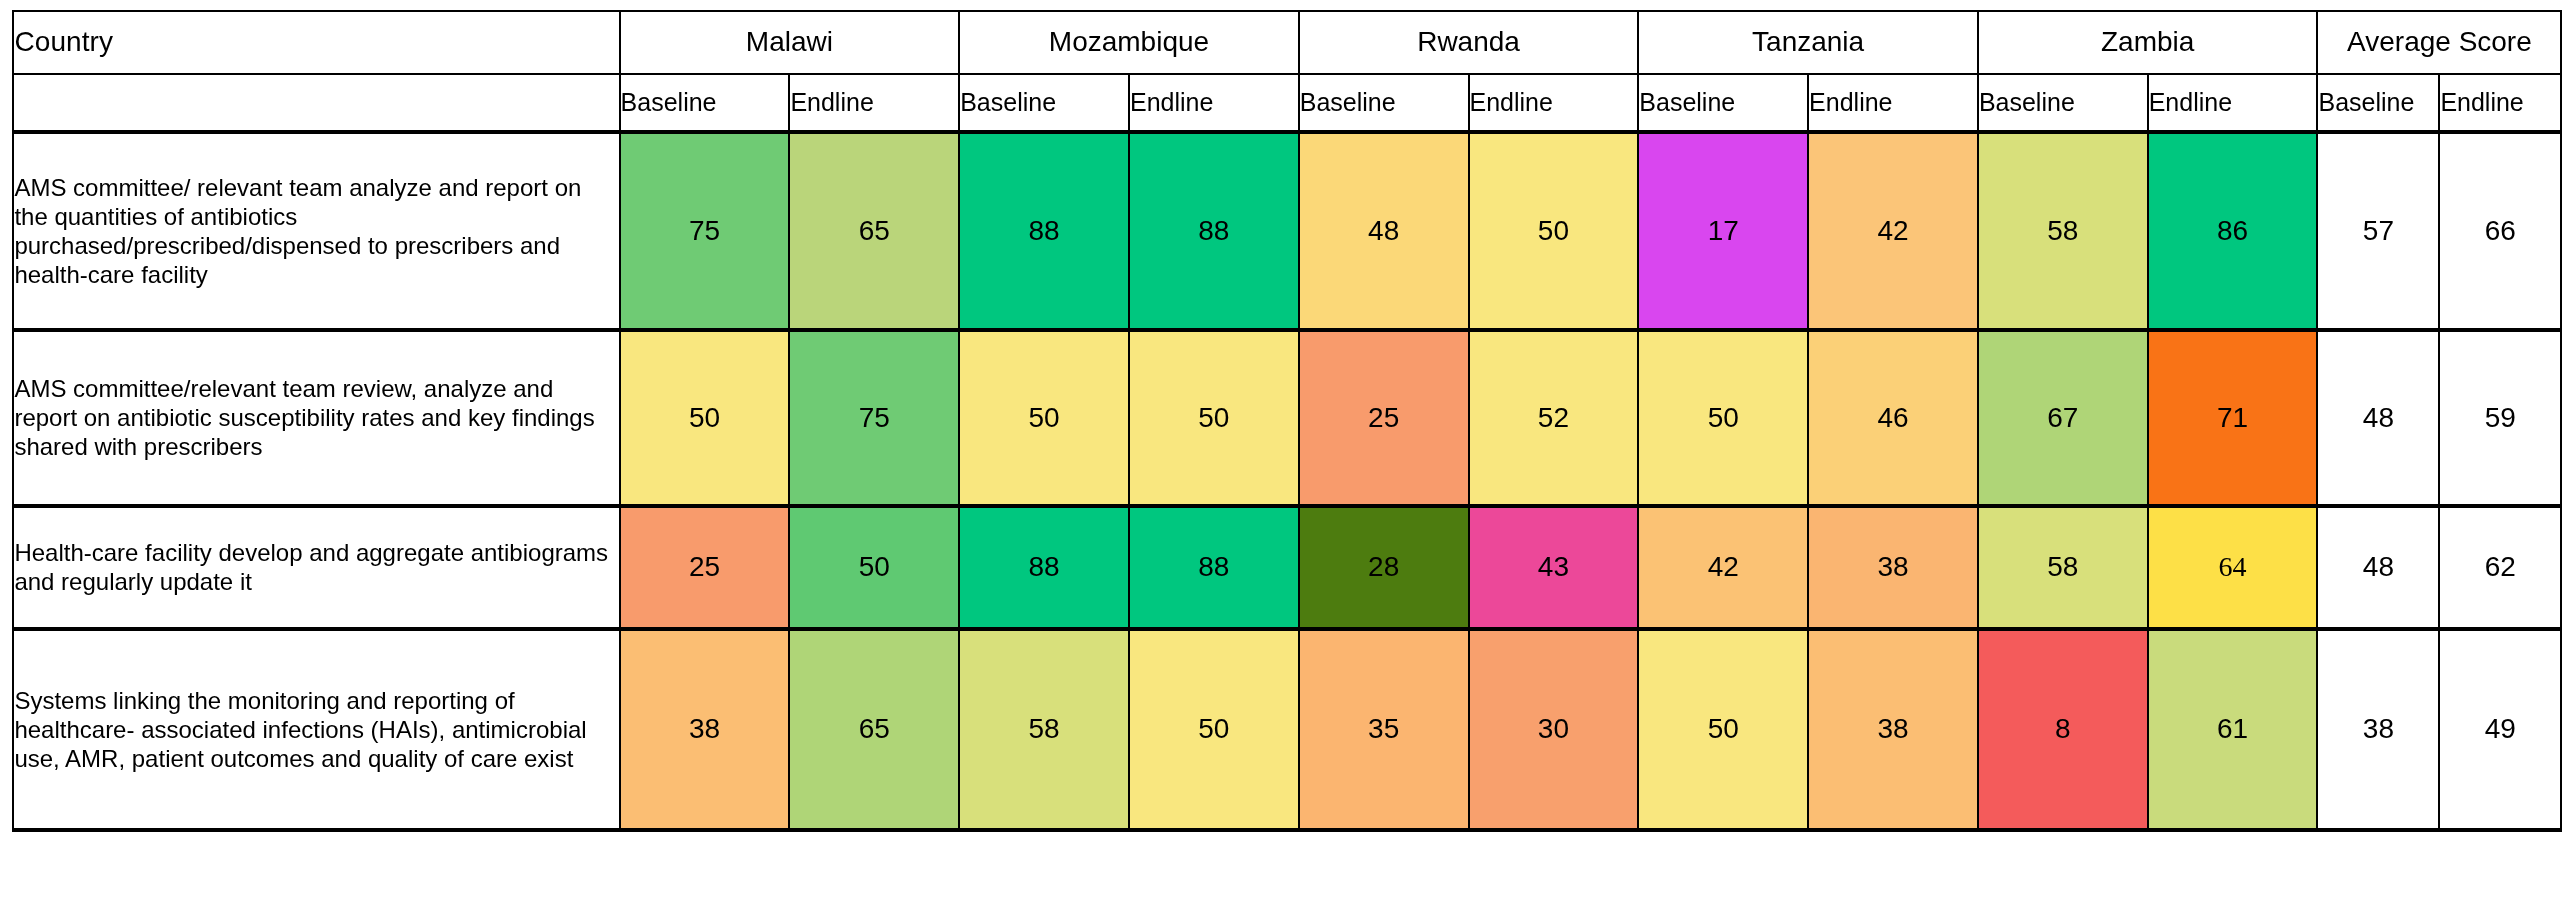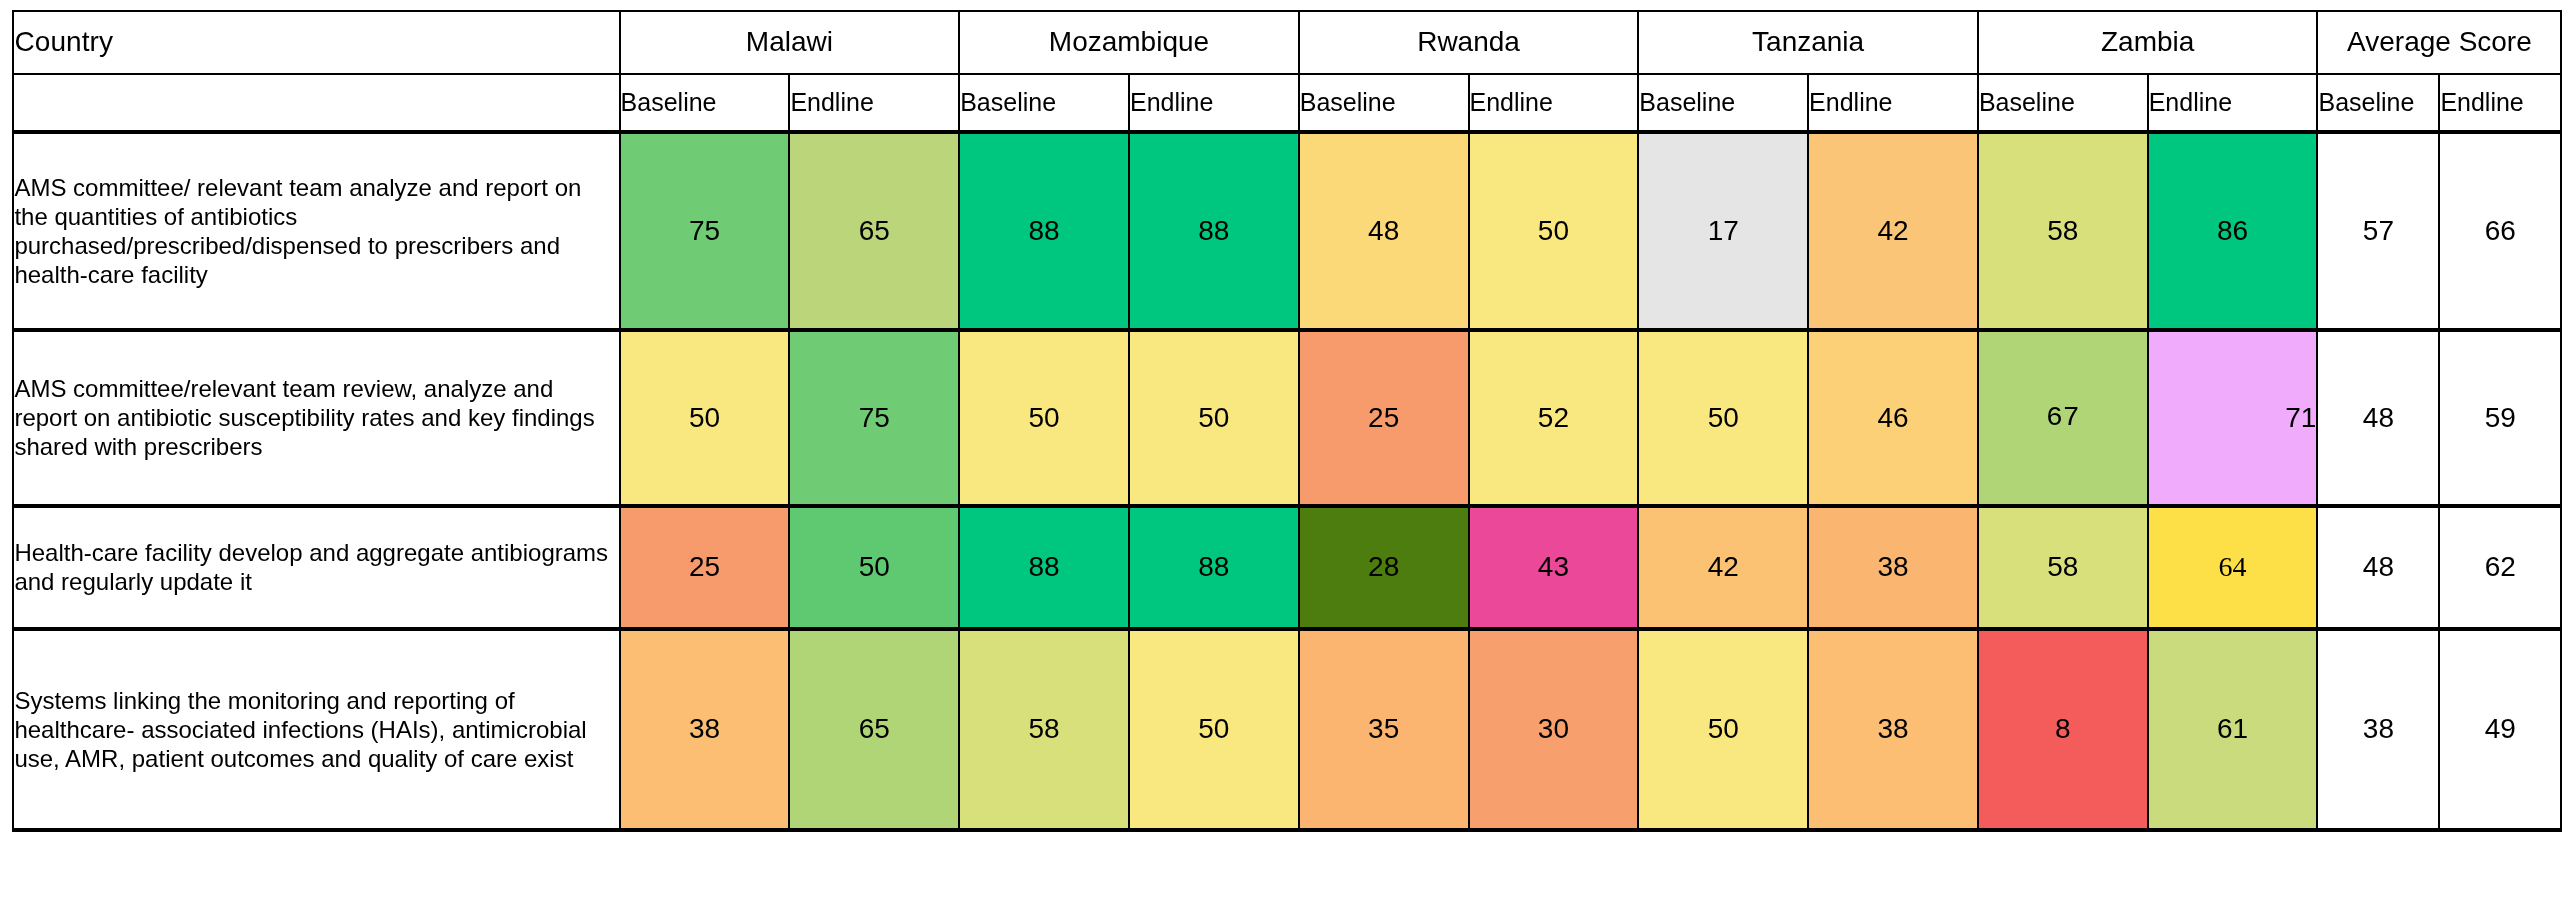--- a/index.html
+++ b/index.html
@@ -138,40 +138,40 @@
       </tr>
 
       <tr class="datarow r1">
         <td class="desc">AMS committee/ relevant team analyze and report on the quantities of antibiotics purchased/prescribed/dispensed to prescribers and health-care facility</td>
         <td class="val" style="background-color: rgb(111, 203, 116);">75</td>
         <td class="val" style="background-color: rgb(186, 213, 122);">65</td>
         <td class="val" style="background-color: rgb(0, 199, 127);">88</td>
         <td class="val" style="background-color: rgb(0, 199, 127);">88</td>
         <td class="val" style="background-color: rgb(251, 216, 120);">48</td>
         <td class="val" style="background-color: rgb(249, 231, 127);">50</td>
-        <td class="val" style="background-color: #e5e5e5;">17</td>
+        <td class="val" style="background-color: #d946ef;">17</td>
         <td class="val" style="background-color: rgb(251, 197, 120);">42</td>
         <td class="val" style="background-color: rgb(216, 224, 123);">58</td>
         <td class="val" style="background-color: rgb(0, 199, 127);">86</td>
         <td class="avgcell">57</td>
         <td class="avgcell">66</td>
       </tr>
 
       <tr class="datarow r2">
         <td class="desc"> AMS committee/relevant team review, analyze and report on antibiotic susceptibility rates and key findings shared with prescribers</td>
         <td class="val" style="background-color: rgb(249, 231, 127);">50</td>
         <td class="val" style="background-color: rgb(111, 203, 116);">75</td>
         <td class="val" style="background-color: rgb(249, 231, 127);">50</td>
         <td class="val" style="background-color: rgb(249, 231, 127);">50</td>
         <td class="val" style="background-color: rgb(248, 155, 108);">25</td>
         <td class="val" style="background-color: rgb(249, 231, 127);">52</td>
         <td class="val" style="background-color: rgb(249, 231, 127);">50</td>
         <td class="val" style="background-color: rgb(251, 208, 119);">46</td>
-        <td class="val" style="background-color: rgb(175, 213, 119); font-family: Liberation Mono, monospace;">67</td>
-        <td class="val" style="background-color: #f0abfc; text-align: right;">71</td>
+        <td class="val" style="background-color: rgb(175, 213, 119);">67</td>
+        <td class="val" style="background-color: #f97316;">71</td>
         <td class="avgcell">48</td>
         <td class="avgcell">59</td>
       </tr>
 
       <tr class="datarow r3">
         <td class="desc">Health-care facility develop and aggregate antibiograms and regularly update it</td>
         <td class="val" style="background-color: rgb(248, 155, 108);">25</td>
         <td class="val" style="background-color: rgb(95, 201, 114);">50</td>
         <td class="val" style="background-color: rgb(0, 199, 127);">88</td>
         <td class="val" style="background-color: rgb(0, 199, 127);">88</td>

